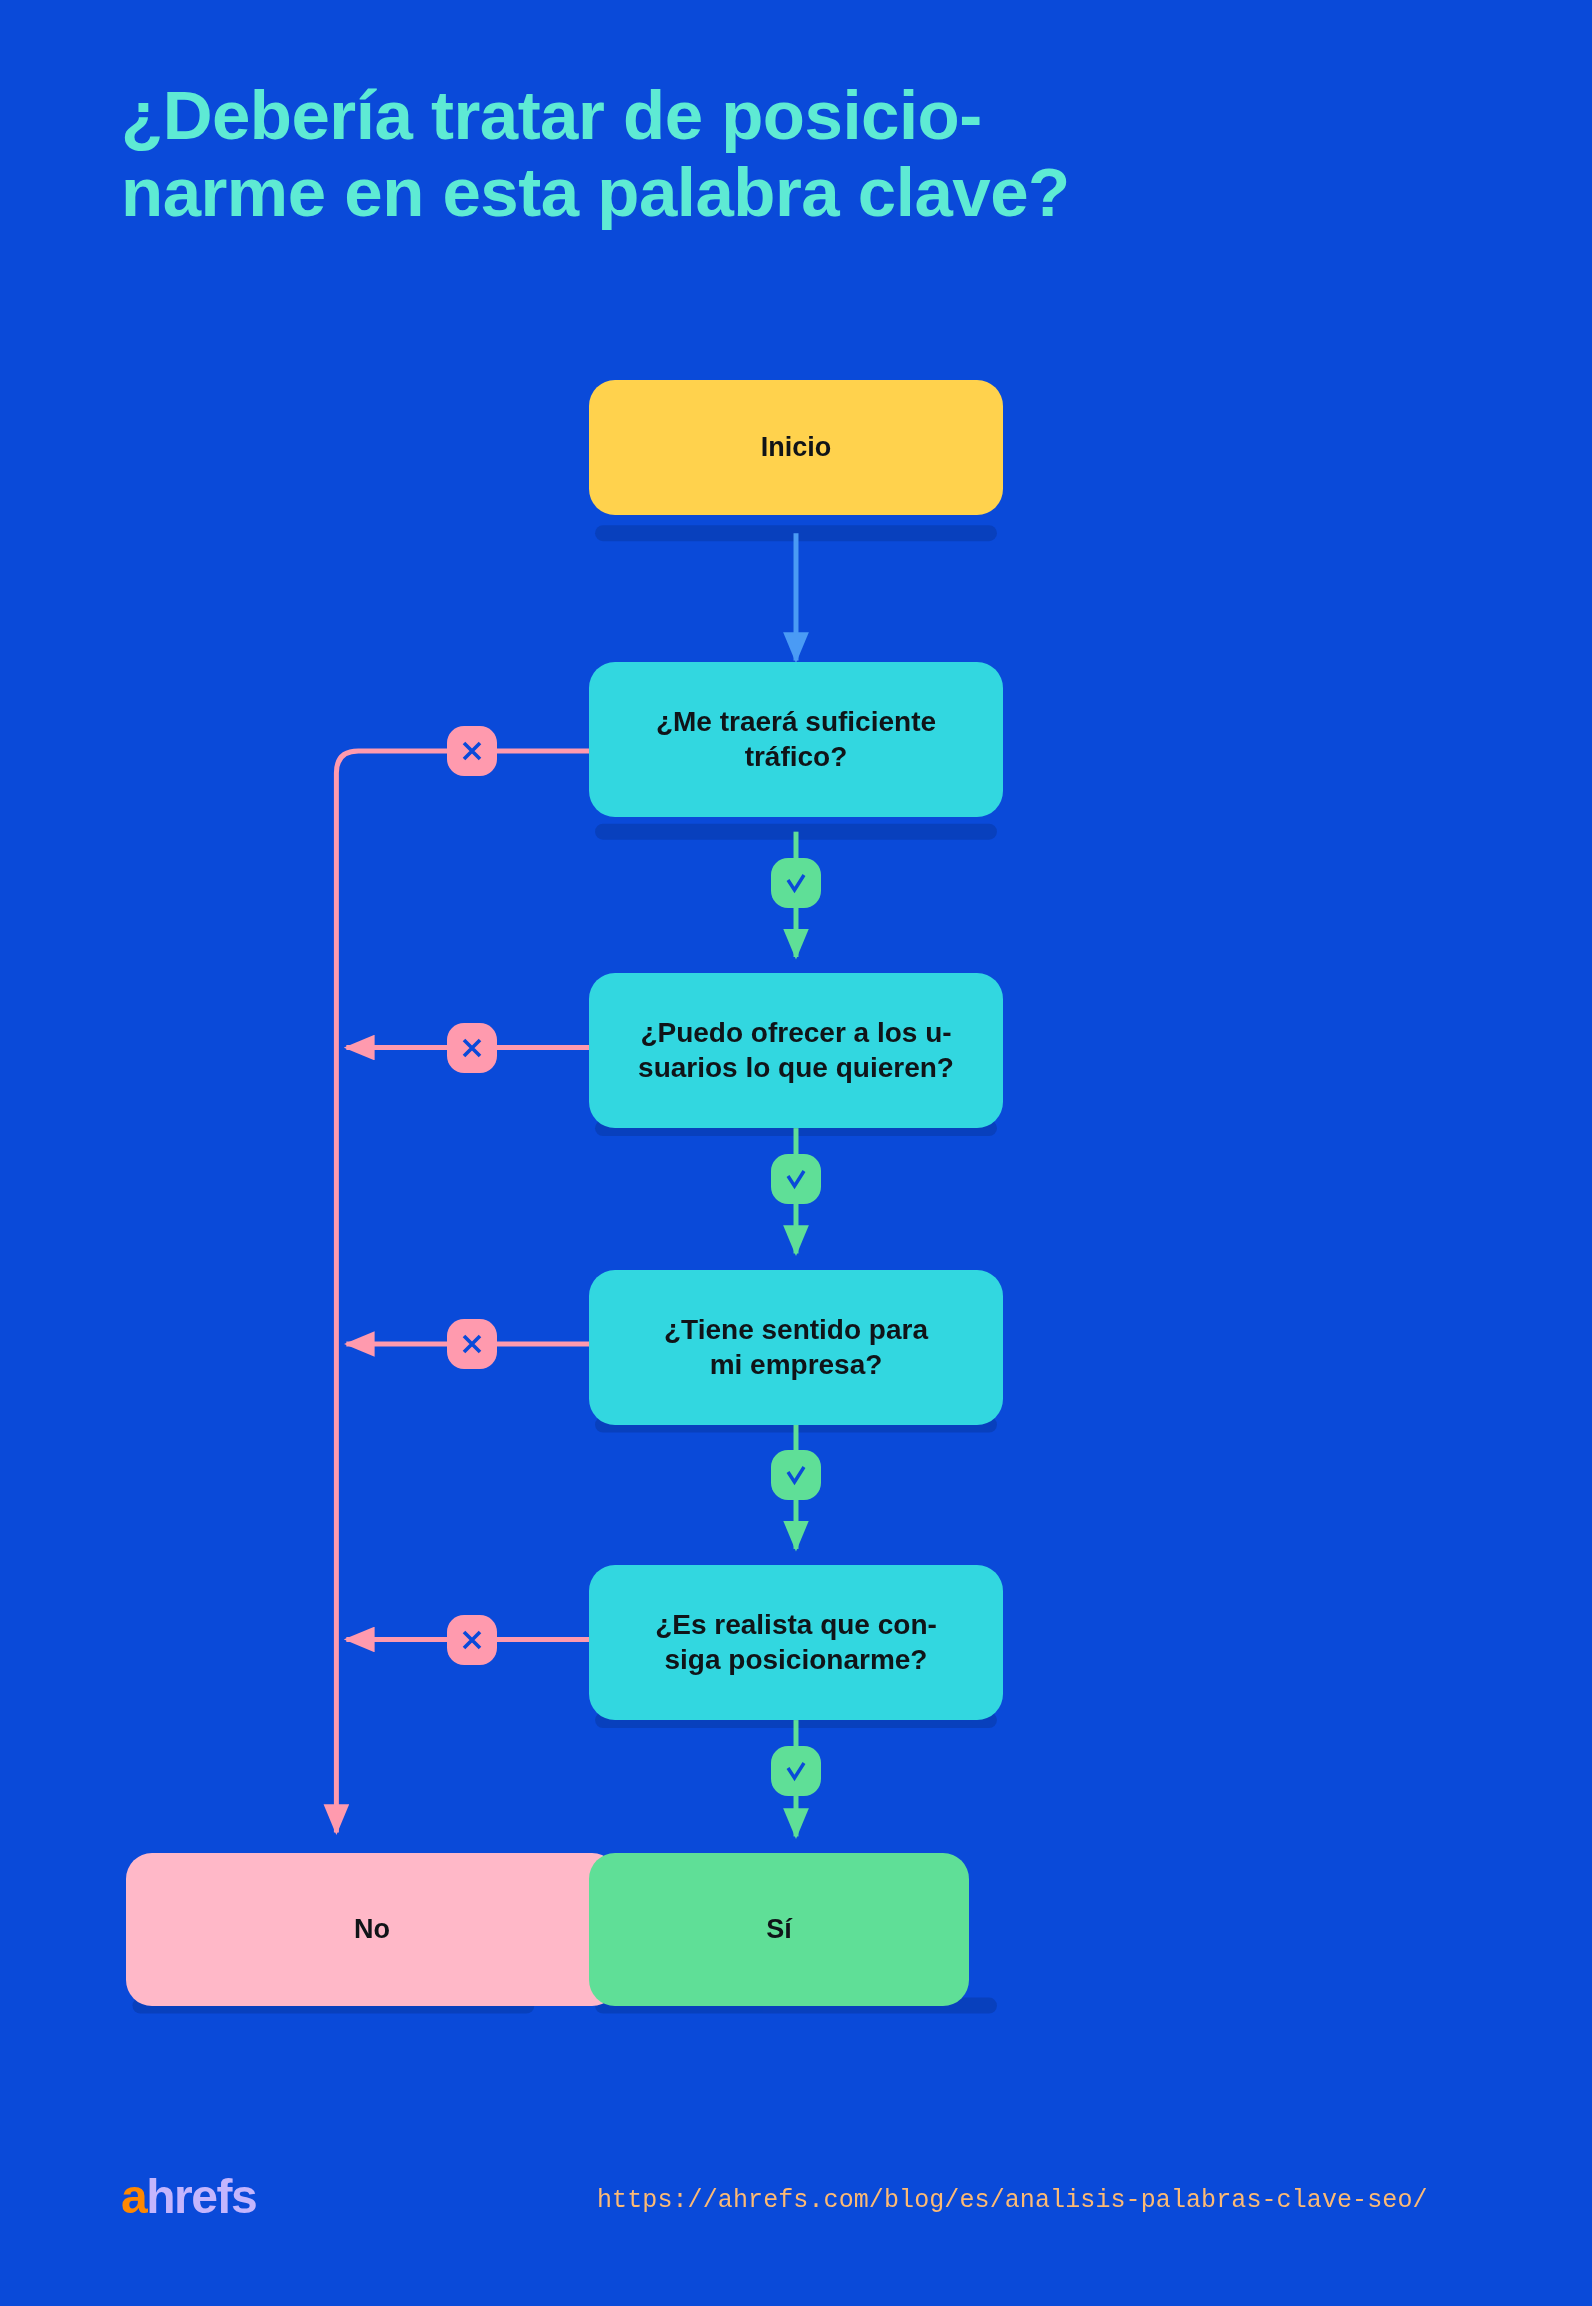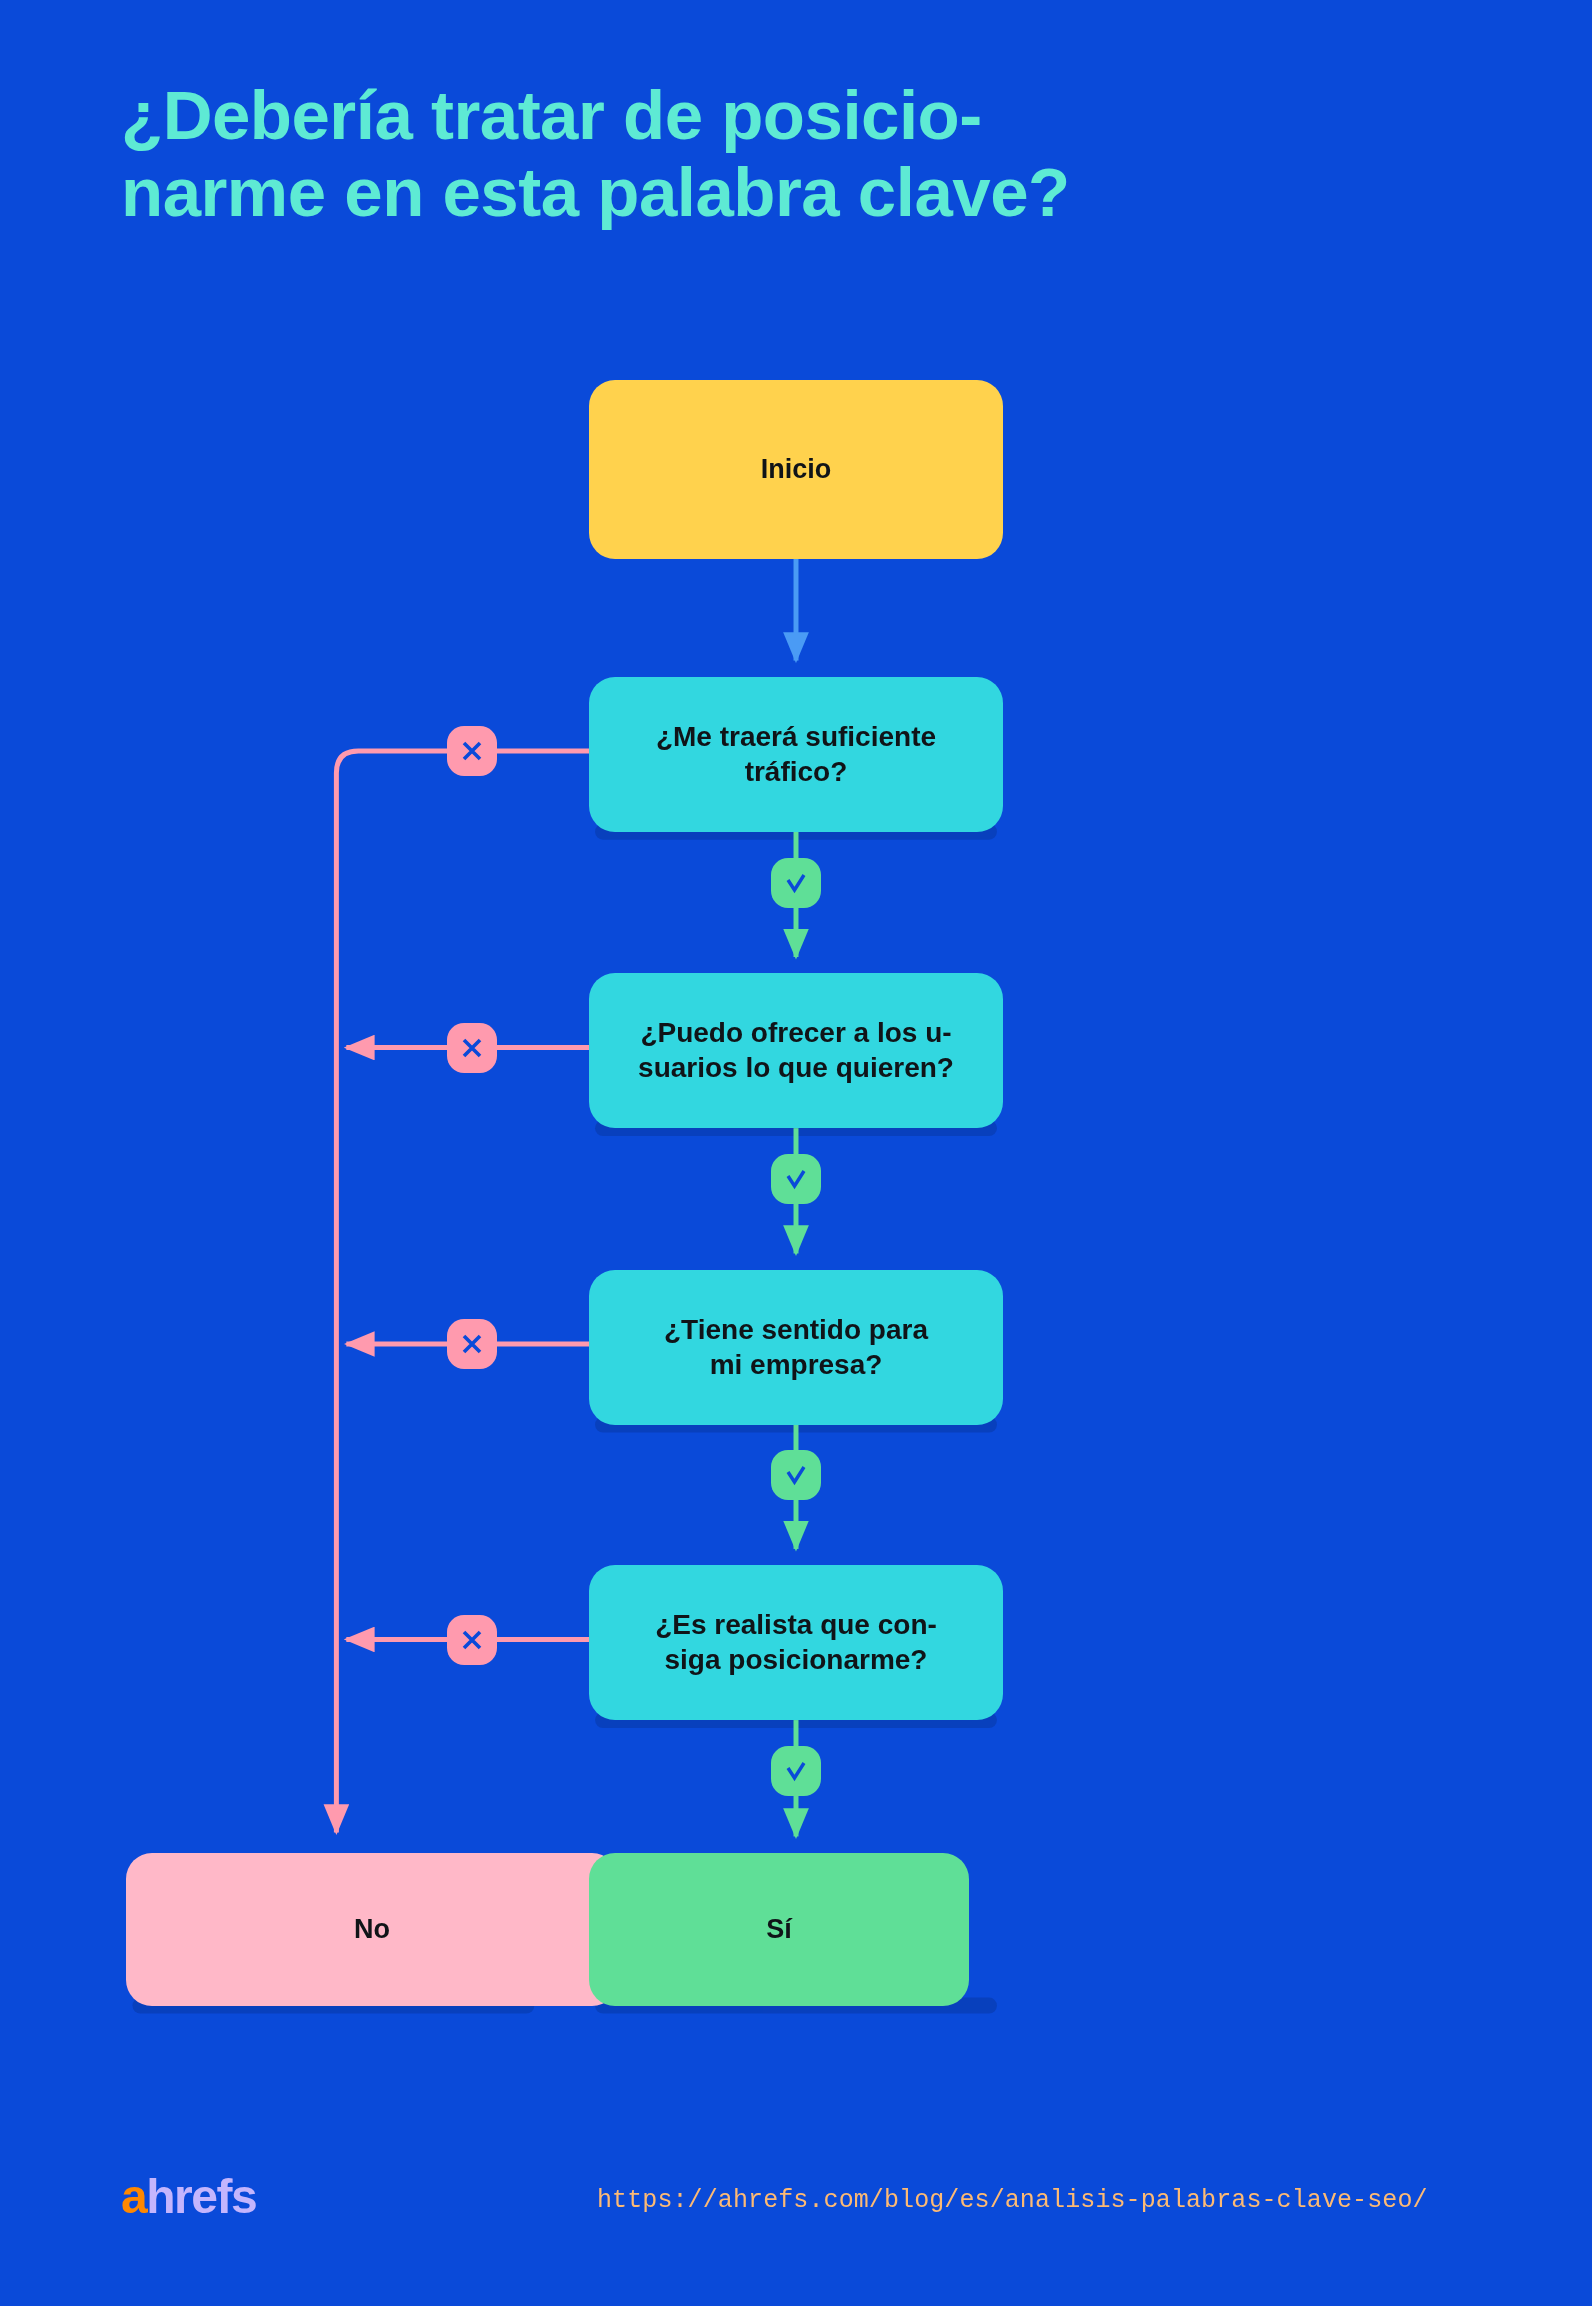--- a/index.html
+++ b/index.html
@@ -55,27 +55,27 @@
     box-sizing: border-box;
     padding: 8px 18px;
     line-height: 1.24;
     white-space: pre-line;
   }
   .node.start   { background: #ffd24d; }
   .node.step    { background: #32d7e0; }
   .node.no      { background: #ffb8c8; }
   .node.yes     { background: #5fdf97; }
 
-  .node.start  { left: 589px; width: 414px; height: 179px; font-size: 27px; }
+  .node.start  { left: 589px; width: 414px; height: 135px; font-size: 27px; }
   .node.step   { left: 589px; width: 414px; height: 155px; font-size: 28px; }
   .node.no     { left: 126px; width: 492px; height: 153px; font-size: 27px; }
   .node.yes    { left: 589px; width: 380px; height: 153px; font-size: 27px; }
 
   #node-start { top: 380px; }
-  #node-q1    { top: 677px; }
+  #node-q1    { top: 662px; }
   #node-q2    { top: 973px; }
   #node-q3    { top: 1270px; }
   #node-q4    { top: 1565px; }
   #node-no    { top: 1853px; }
   #node-yes   { top: 1853px; }
 
   
   .badge {
     position: absolute;
     width: 50px;

